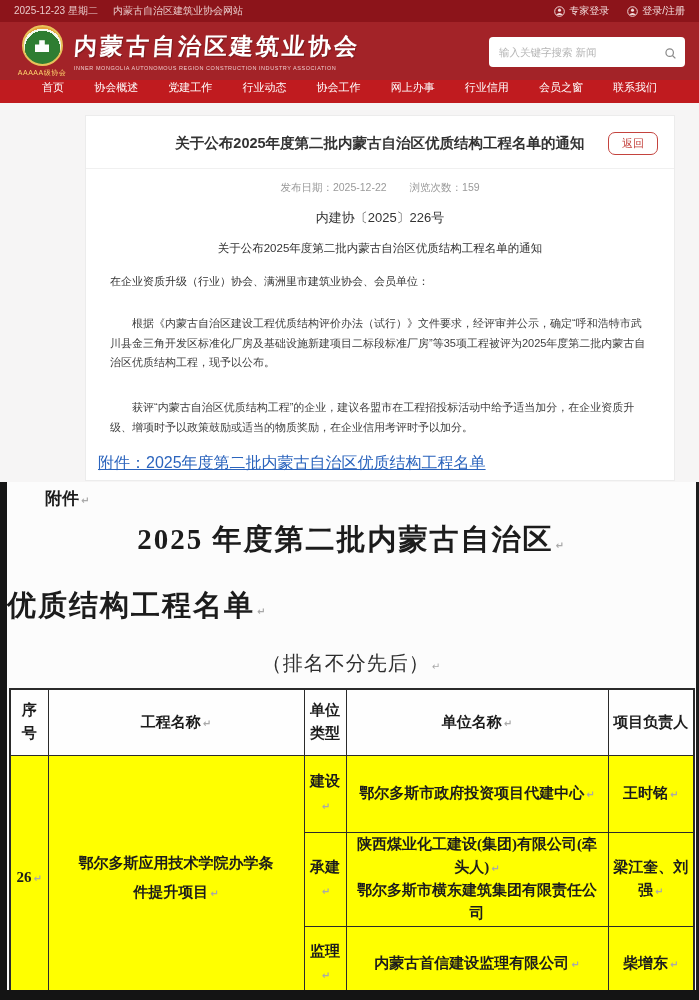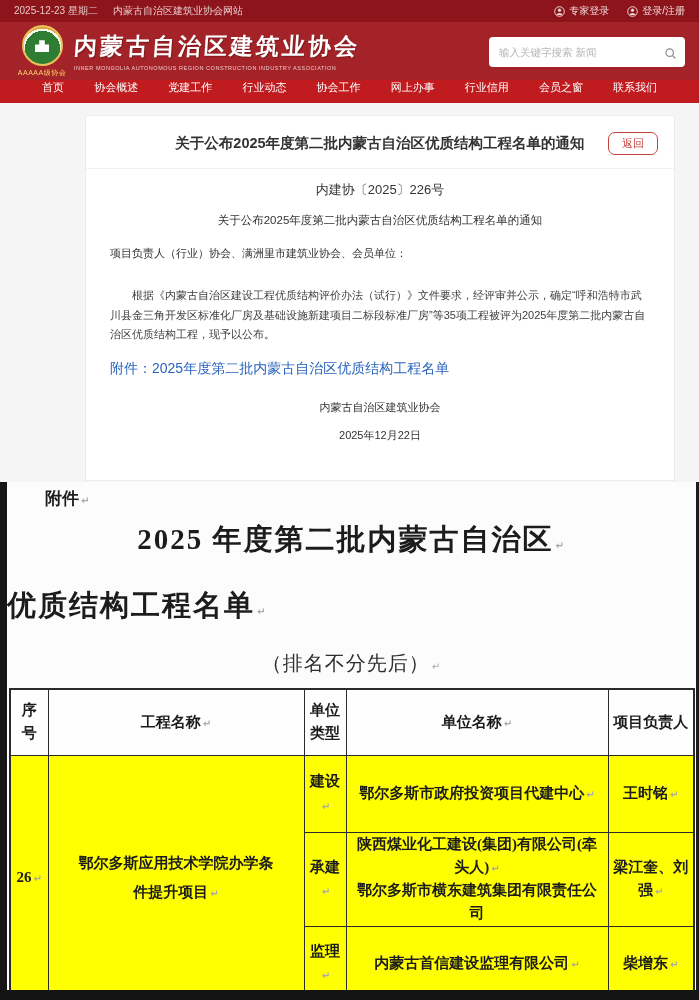--- a/index.html
+++ b/index.html
@@ -55,22 +55,22 @@
   .title-row { position: relative; padding: 17px 80px 13px; border-bottom: 1px solid #f0f0f0; }
   .article-title { text-align: center; font-size: 14.5px; font-weight: 700; color: #333; line-height: 1.5; }
   .back-btn { position: absolute; right: 16px; top: 16px; background: #fff; border: 1px solid #c4433e;
     color: #c4433e; font-size: 11px; padding: 3px 13px; border-radius: 7px; cursor: pointer; }
   .meta-row { text-align: center; color: #9a9a9a; font-size: 10.5px; padding: 12px 0 2px; }
   .meta-row span { margin: 0 10px; }
   .doc-number { text-align: center; font-size: 13px; color: #333; margin-top: 12px; }
   .article-subtitle { text-align: center; font-size: 11.5px; color: #333; margin-top: 14px; }
   .salutation { font-size: 11px; color: #333; margin: 18px 24px 0; }
   .para { font-size: 11px; color: #404040; line-height: 1.8; margin: 25px 24px 0; text-indent: 2em; }
-  .attach-link { display: inline-block; margin: 15px 24px 0; font-size: 14px; color: #2b64bd;
-    cursor: pointer; }
+  .attach-link { display: inline-block; margin: 15px 12px 0; font-size: 16px; color: #2b64bd;
+    text-decoration: underline; cursor: pointer; }
   .signature { text-align: center; margin-top: 22px; }
   .sig-org { font-size: 11px; color: #333; }
   .sig-date { font-size: 11px; color: #333; margin-top: 13px; }
 
   
   .document { position: absolute; top: 482px; left: 0; width: 699px; height: 518px;
     background: #fcfcfc; border-left: 7px solid #161616; border-right: 3px solid #1d1d1d;
     font-family: "Liberation Serif", "DejaVu Serif", serif; color: #1c1c1c; }
   .doc-label { position: absolute; left: 38px; top: 5px; font-size: 17px; font-weight: 600; }
   .doc-title1 { position: absolute; top: 38px; width: 100%; text-align: center;
@@ -160,24 +160,29 @@
   <span class="nav-item">会员之窗</span>
   <span class="nav-item">联系我们</span>
 </div>
 
 <div class="content">
   <div class="article-card">
     <div class="title-row">
       <div class="article-title">关于公布2025年度第二批内蒙古自治区优质结构工程名单的通知</div>
       <button class="back-btn">返回</button>
     </div>
+    <div class="meta-row">
+      <span>发布日期：2025-12-22</span>
+      <span>浏览次数：159</span>
+    </div>
     <div class="doc-number">内建协〔2025〕226号</div>
     <div class="article-subtitle">关于公布2025年度第二批内蒙古自治区优质结构工程名单的通知</div>
-    <div class="salutation">项目负责人（行业）协会、满洲里市建筑业协会、会员单位：</div>
+    <div class="salutation">在企业资质升级（行业）协会、满洲里市建筑业协会、会员单位：</div>
     <div class="para">根据《内蒙古自治区建设工程优质结构评价办法（试行）》文件要求，经评审并公示，确定“呼和浩特市武川县金三角开发区标准化厂房及基础设施新建项目二标段标准厂房”等35项工程被评为2025年度第二批内蒙古自治区优质结构工程，现予以公布。</div>
+    <div class="para">获评“内蒙古自治区优质结构工程”的企业，建议各盟市在工程招投标活动中给予适当加分，在企业资质升级、增项时予以政策鼓励或适当的物质奖励，在企业信用考评时予以加分。</div>
     <a class="attach-link">附件：2025年度第二批内蒙古自治区优质结构工程名单</a>
     <div class="signature">
       <div class="sig-org">内蒙古自治区建筑业协会</div>
       <div class="sig-date">2025年12月22日</div>
     </div>
   </div>
 </div>
 
 <div class="document">
   <div class="doc-label"><span>附件</span><span class="pil">↵</span></div>

